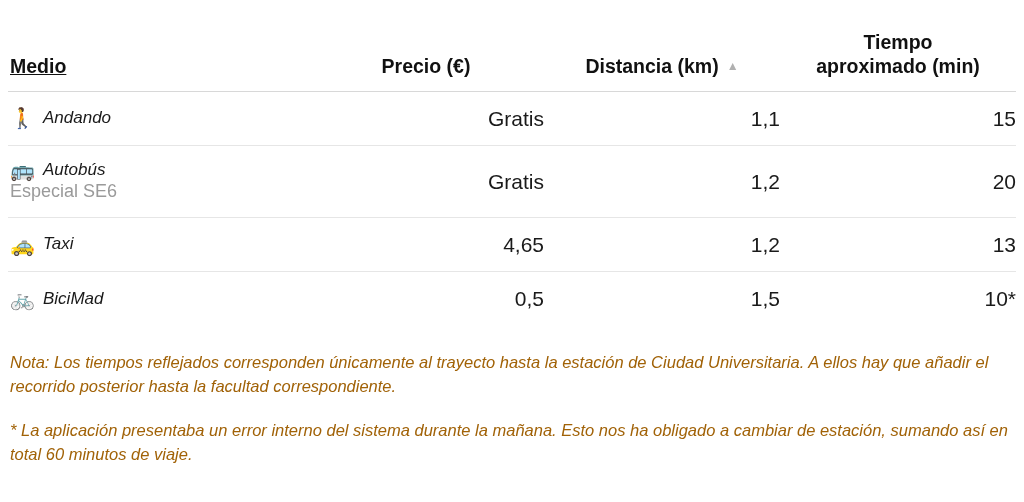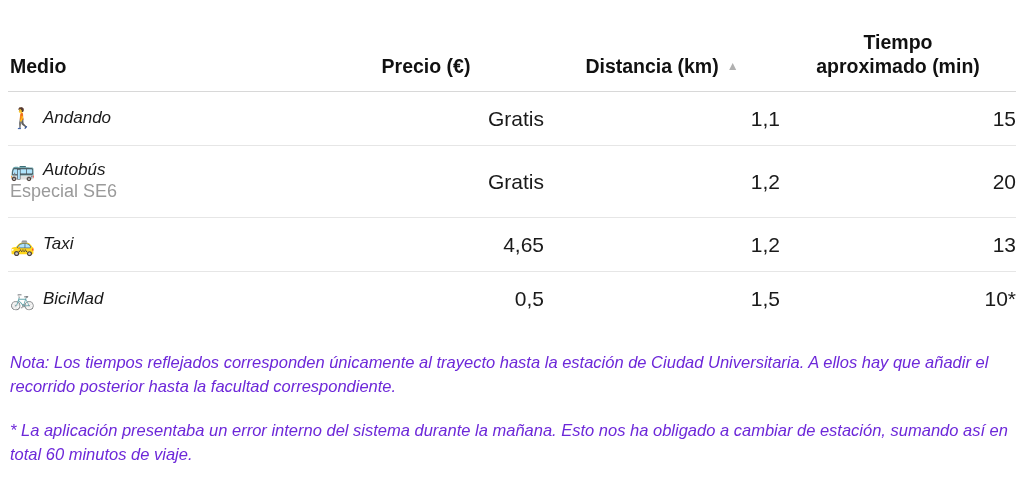--- a/index.html
+++ b/index.html
@@ -37,20 +37,21 @@
     font-size: 19.5px;
     font-weight: bold;
     color: #111111;
     padding: 0 0 12px 0;
     vertical-align: bottom;
     line-height: 1.25;
   }
   th.th-medio {
     text-align: left;
     padding-left: 2px;
+    text-decoration: underline;
   }
   th.th-precio, th.th-dist, th.th-tiempo {
     text-align: center;
   }
   .sort-arrow {
     display: inline-block;
     margin-left: 8px;
     font-size: 12px;
     color: #b0b0b0;
     vertical-align: middle;
@@ -106,21 +107,21 @@
   }
 
   .notes {
     margin-top: 26px;
     padding-left: 2px;
     padding-right: 8px;
   }
   .note {
     font-size: 16.5px;
     font-style: italic;
-    color: #6d28d9;
+    color: #a16207;
     line-height: 1.45;
     margin-bottom: 20px;
     max-width: 1008px;
   }
   .note:last-child { margin-bottom: 8px; }
 </style>
 </head>
 <body>
 
 <div class="page">

